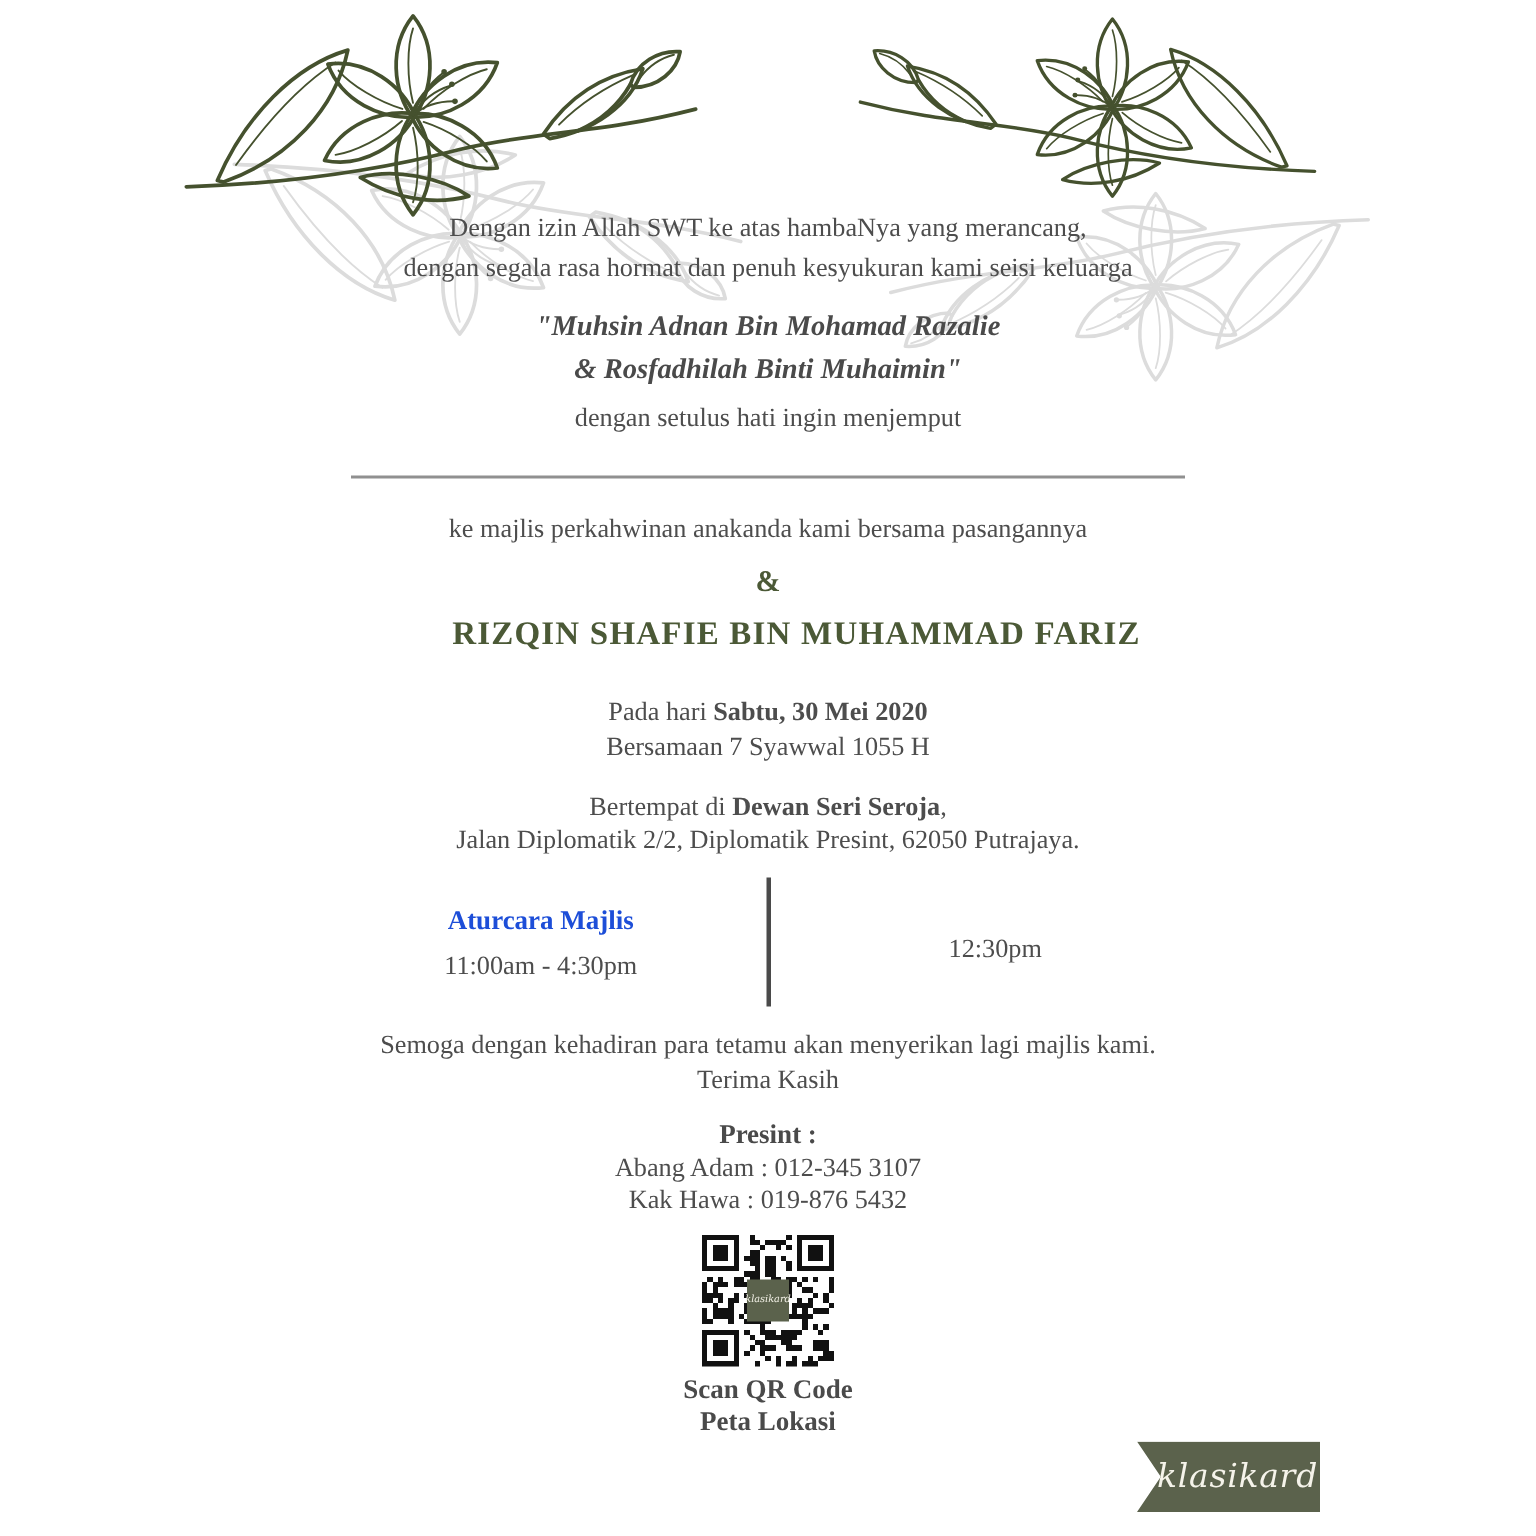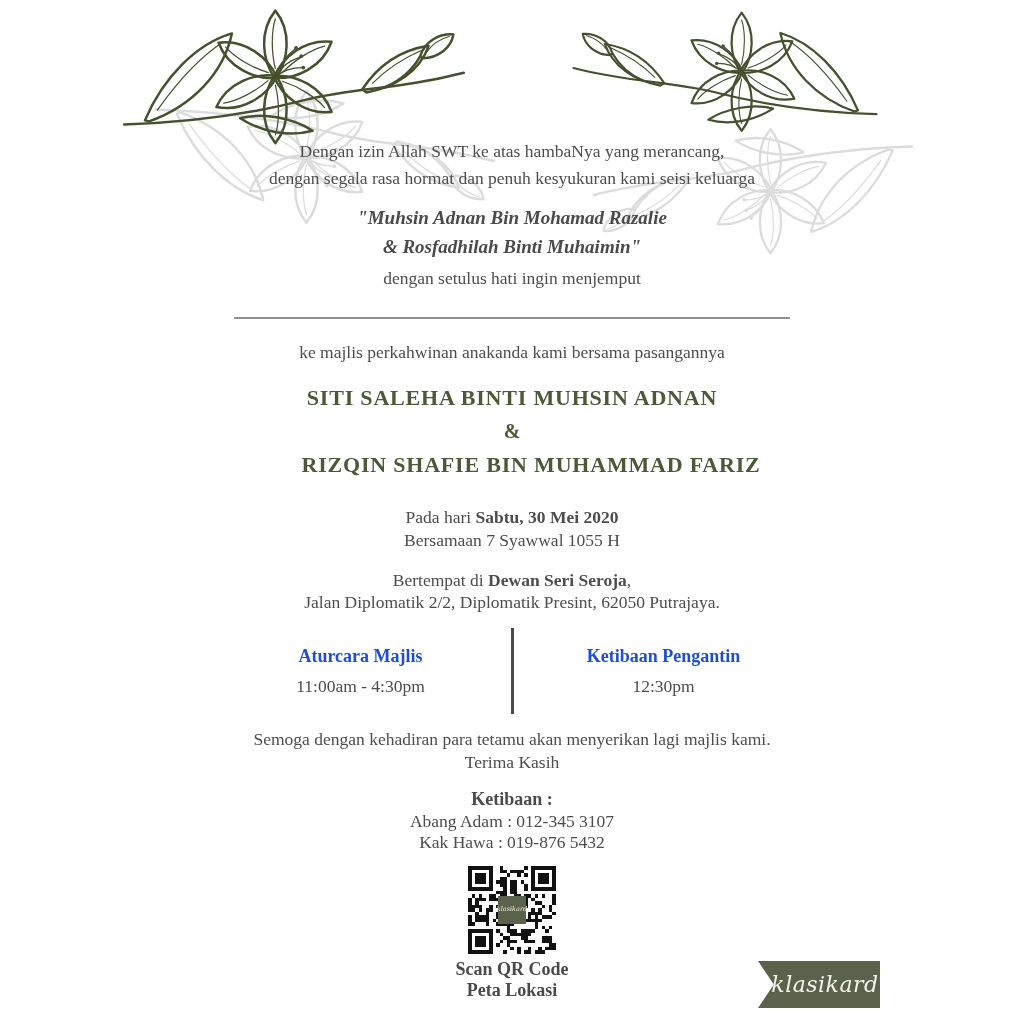--- a/index.html
+++ b/index.html
@@ -147,53 +147,51 @@
     <span>"Muhsin Adnan Bin Mohamad Razalie</span><br>
     <span>&amp; Rosfadhilah Binti Muhaimin"</span>
   </p>
 
   <p class="invite">dengan setulus hati ingin menjemput</p>
 
   <hr class="divider">
 
   <p class="majlis">ke majlis perkahwinan anakanda kami bersama pasangannya</p>
 
-  <h1 class="name">SITI SALEHA BINTI MUHSIN ADNAN</h1>
   <div class="amp">&amp;</div>
   <h1 class="name name2">RIZQIN SHAFIE BIN MUHAMMAD FARIZ</h1>
 
   <p class="block">
     <span><span>Pada hari </span><strong>Sabtu, 30 Mei 2020</strong></span><br>
     <span>Bersamaan 7 Syawwal 1055 H</span>
   </p>
 
   <p class="block2">
     <span><span>Bertempat di </span><strong>Dewan Seri Seroja</strong><span>,</span></span><br>
     <span>Jalan Diplomatik 2/2, Diplomatik Presint, 62050 Putrajaya.</span>
   </p>
 
   <div class="schedule">
     <div class="sched-col">
       <div class="sched-label">Aturcara Majlis</div>
       <div class="sched-time">11:00am - 4:30pm</div>
     </div>
     <div class="sched-div"></div>
     <div class="sched-col">
-      <div class="sched-label">Ketibaan Pengantin</div>
       <div class="sched-time">12:30pm</div>
     </div>
   </div>
 
   <p class="closing">
     <span>Semoga dengan kehadiran para tetamu akan menyerikan lagi majlis kami.</span><br>
     <span>Terima Kasih</span>
   </p>
 
   <p class="contact">
-    <span class="label">Ketibaan :</span><br>
+    <span class="label">Presint :</span><br>
     <span>Abang Adam : 012-345 3107</span><br>
     <span>Kak Hawa : 019-876 5432</span>
   </p>
 
   <div class="qr-wrap">
     <div><svg viewBox="0 0 25 25" width="88" height="88" fill="#111" shape-rendering="crispEdges">
           <rect x="9" y="0" width="1" height="1"></rect>
           <rect x="16" y="0" width="1" height="1"></rect>
           <rect x="9" y="1" width="1" height="1"></rect>
           <rect x="10" y="1" width="1" height="1"></rect>

